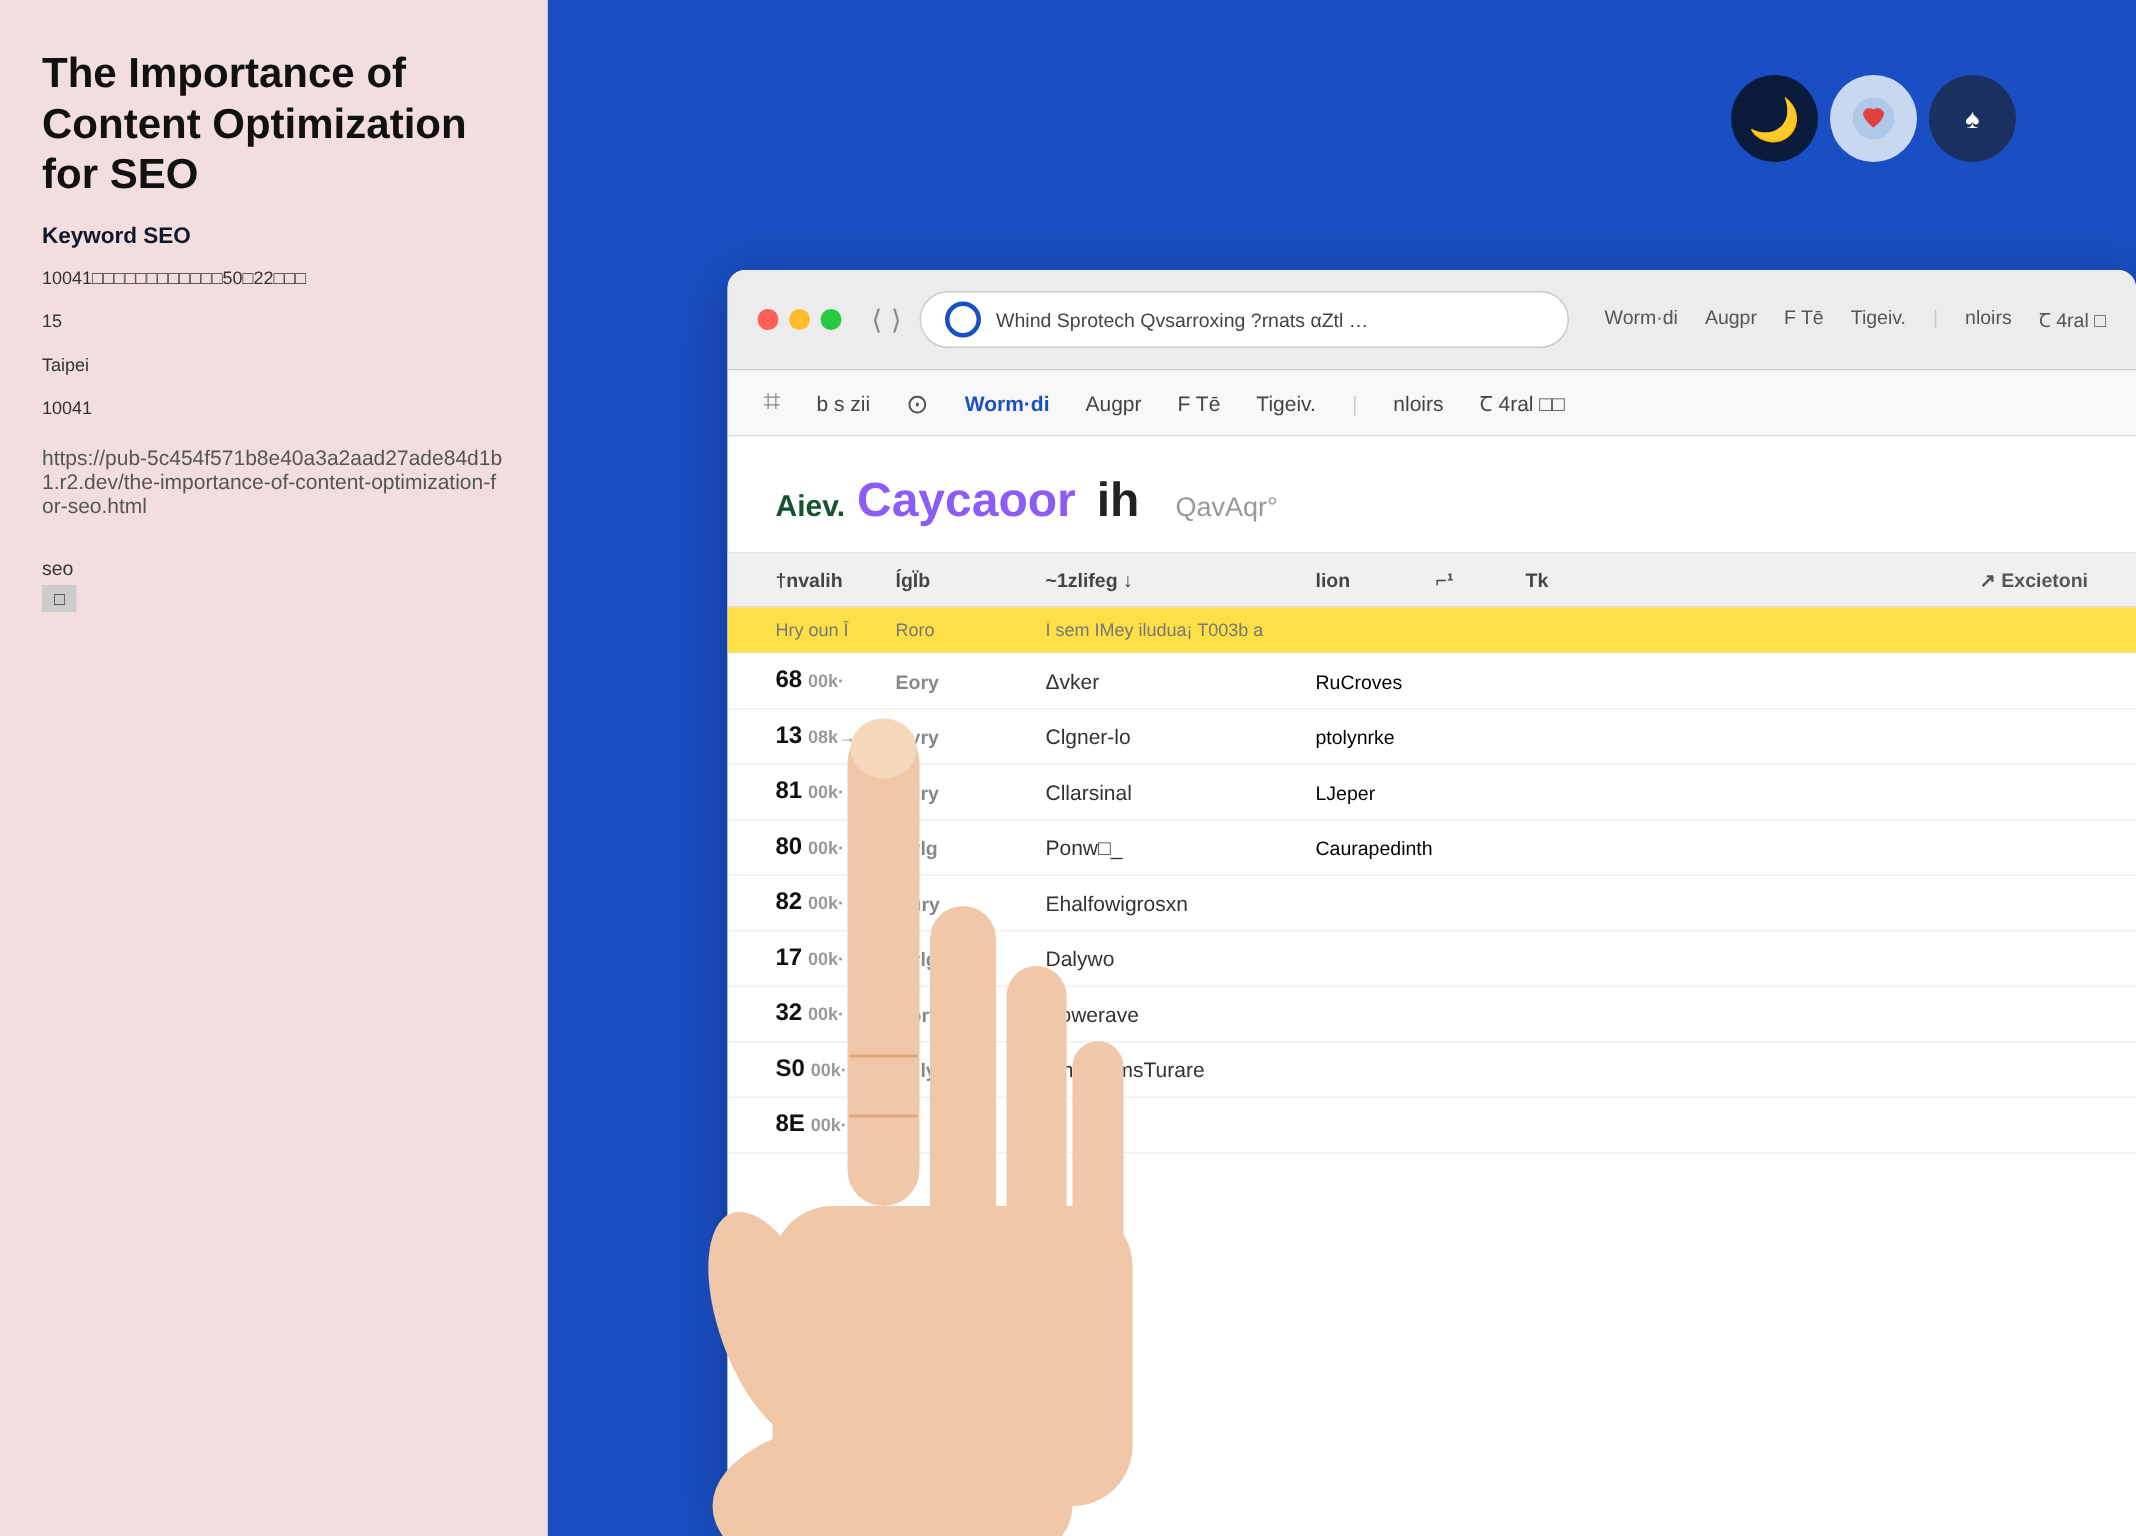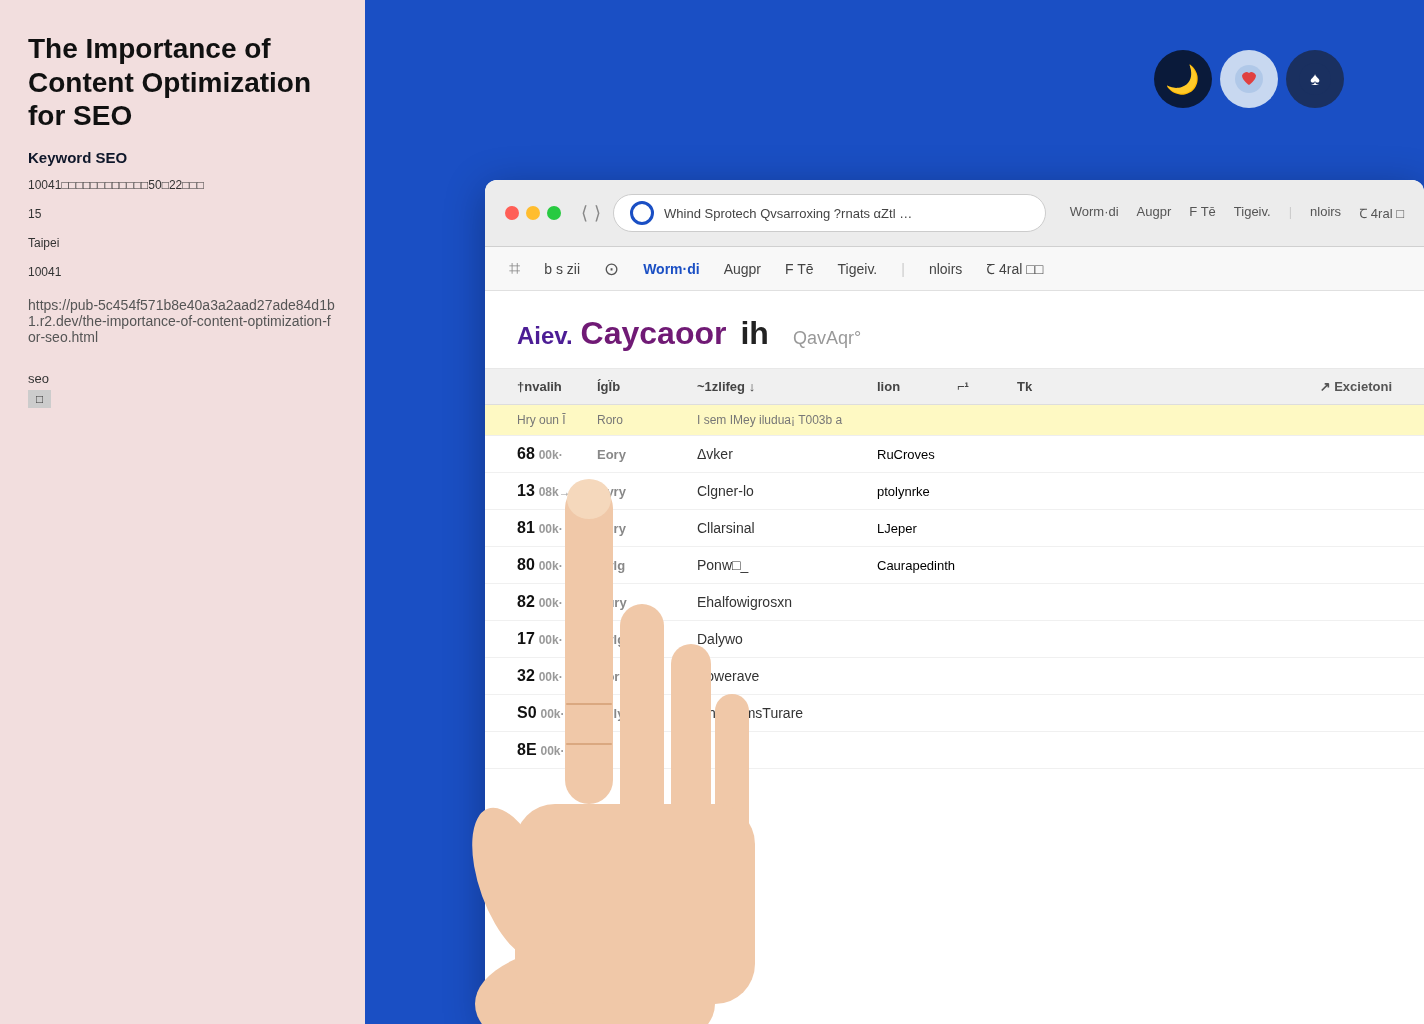--- a/index.html
+++ b/index.html
@@ -169,28 +169,28 @@
       padding: 24px 32px 12px;
       border-bottom: 1px solid #e8e8e8;
     }
     .page-title-row {
       display: flex;
       align-items: baseline;
       gap: 8px;
       margin-bottom: 4px;
     }
     .page-title-text {
-      font-size: 24px;
+      font-size: 20px;
       font-weight: 700;
-      color: #4c1d95;
+      color: #14532d;
     }
     .page-title-blue {
       font-size: 32px;
       font-weight: 700;
-      color: #701a75;
+      color: #8b5cf6;
     }
     .page-title-suffix {
       font-size: 32px;
       font-weight: 700;
       color: #222;
       margin-left: 6px;
     }
 
     
     .table-container {
@@ -211,21 +211,21 @@
     .th-col2 { width: 100px; }
     .th-col3 { width: 180px; font-display: flex; align-items: center; gap: 4px; }
     .th-col4 { width: 80px; }
     .th-col5 { width: 60px; }
     .th-excl { color: #555; margin-left: auto; }
 
     .sub-header-row {
       display: flex;
       align-items: center;
       padding: 8px 32px;
-      background: #fef9c3;
+      background: #fde047;
       border-bottom: 1px solid #eee;
       font-size: 12px;
       color: #777;
       gap: 0;
     }
     .sub-col1 { width: 80px; }
     .sub-col2 { width: 100px; }
     .sub-col3 { width: 180px; }
 
     .data-row {

